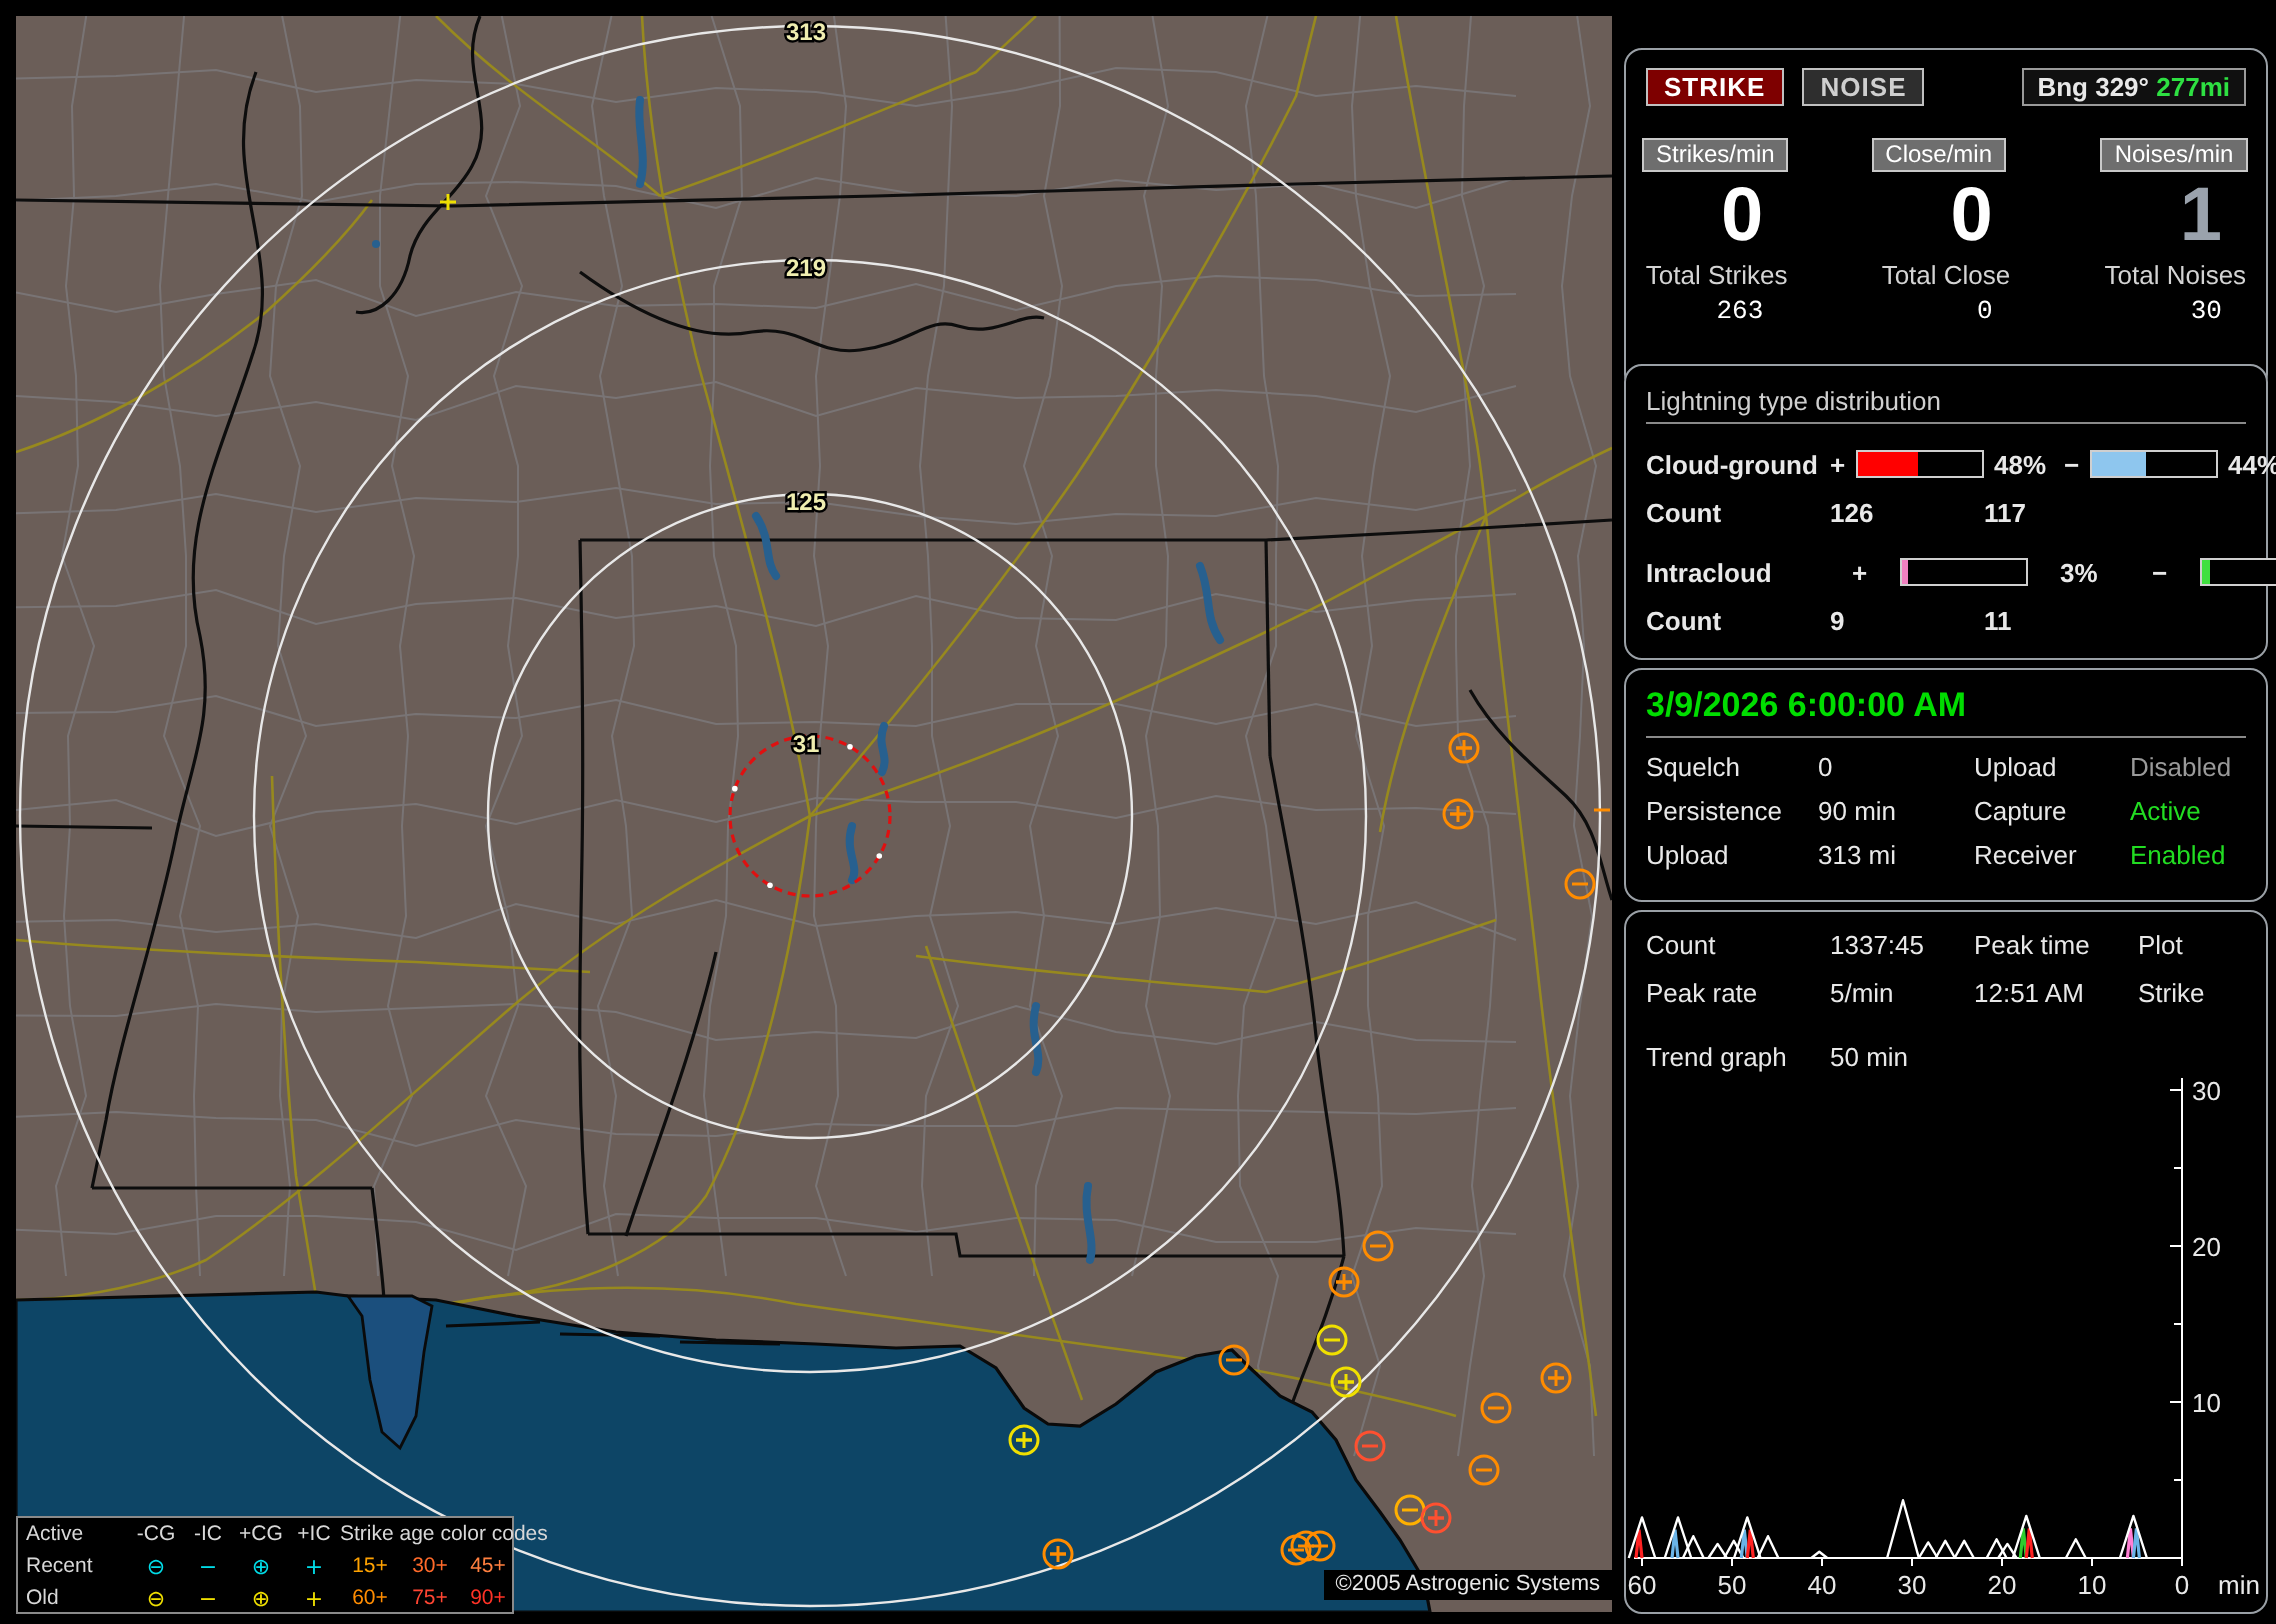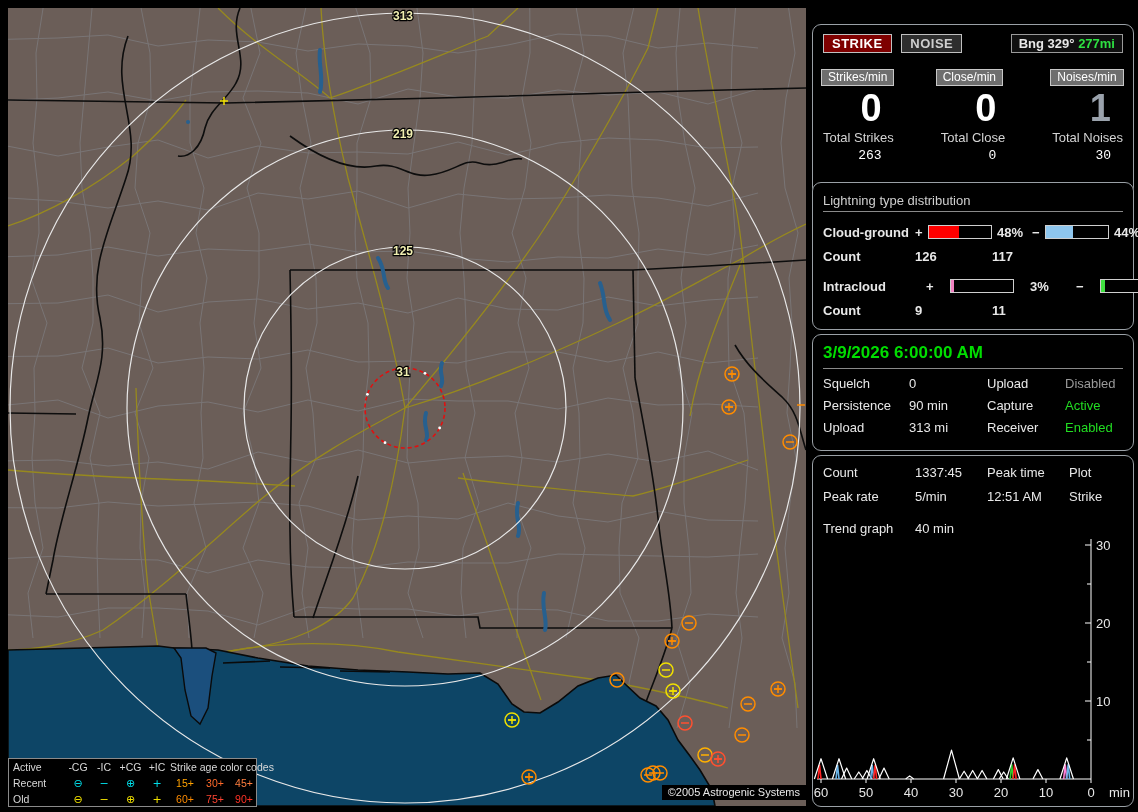--- a/index.html
+++ b/index.html
@@ -447,15 +447,15 @@
     <span>Plot</span>
   </div>
   <div class="up-row">
     <span>Peak rate</span>
     <span>5/min</span>
     <span>12:51 AM</span>
     <span>Strike</span>
   </div>
   <div class="up-row" style="margin-top:8px;">
     <span>Trend graph</span>
-    <span>40 min</span>
+    <span>50 min</span>
   </div>
 </div>
 
 </body></html>

